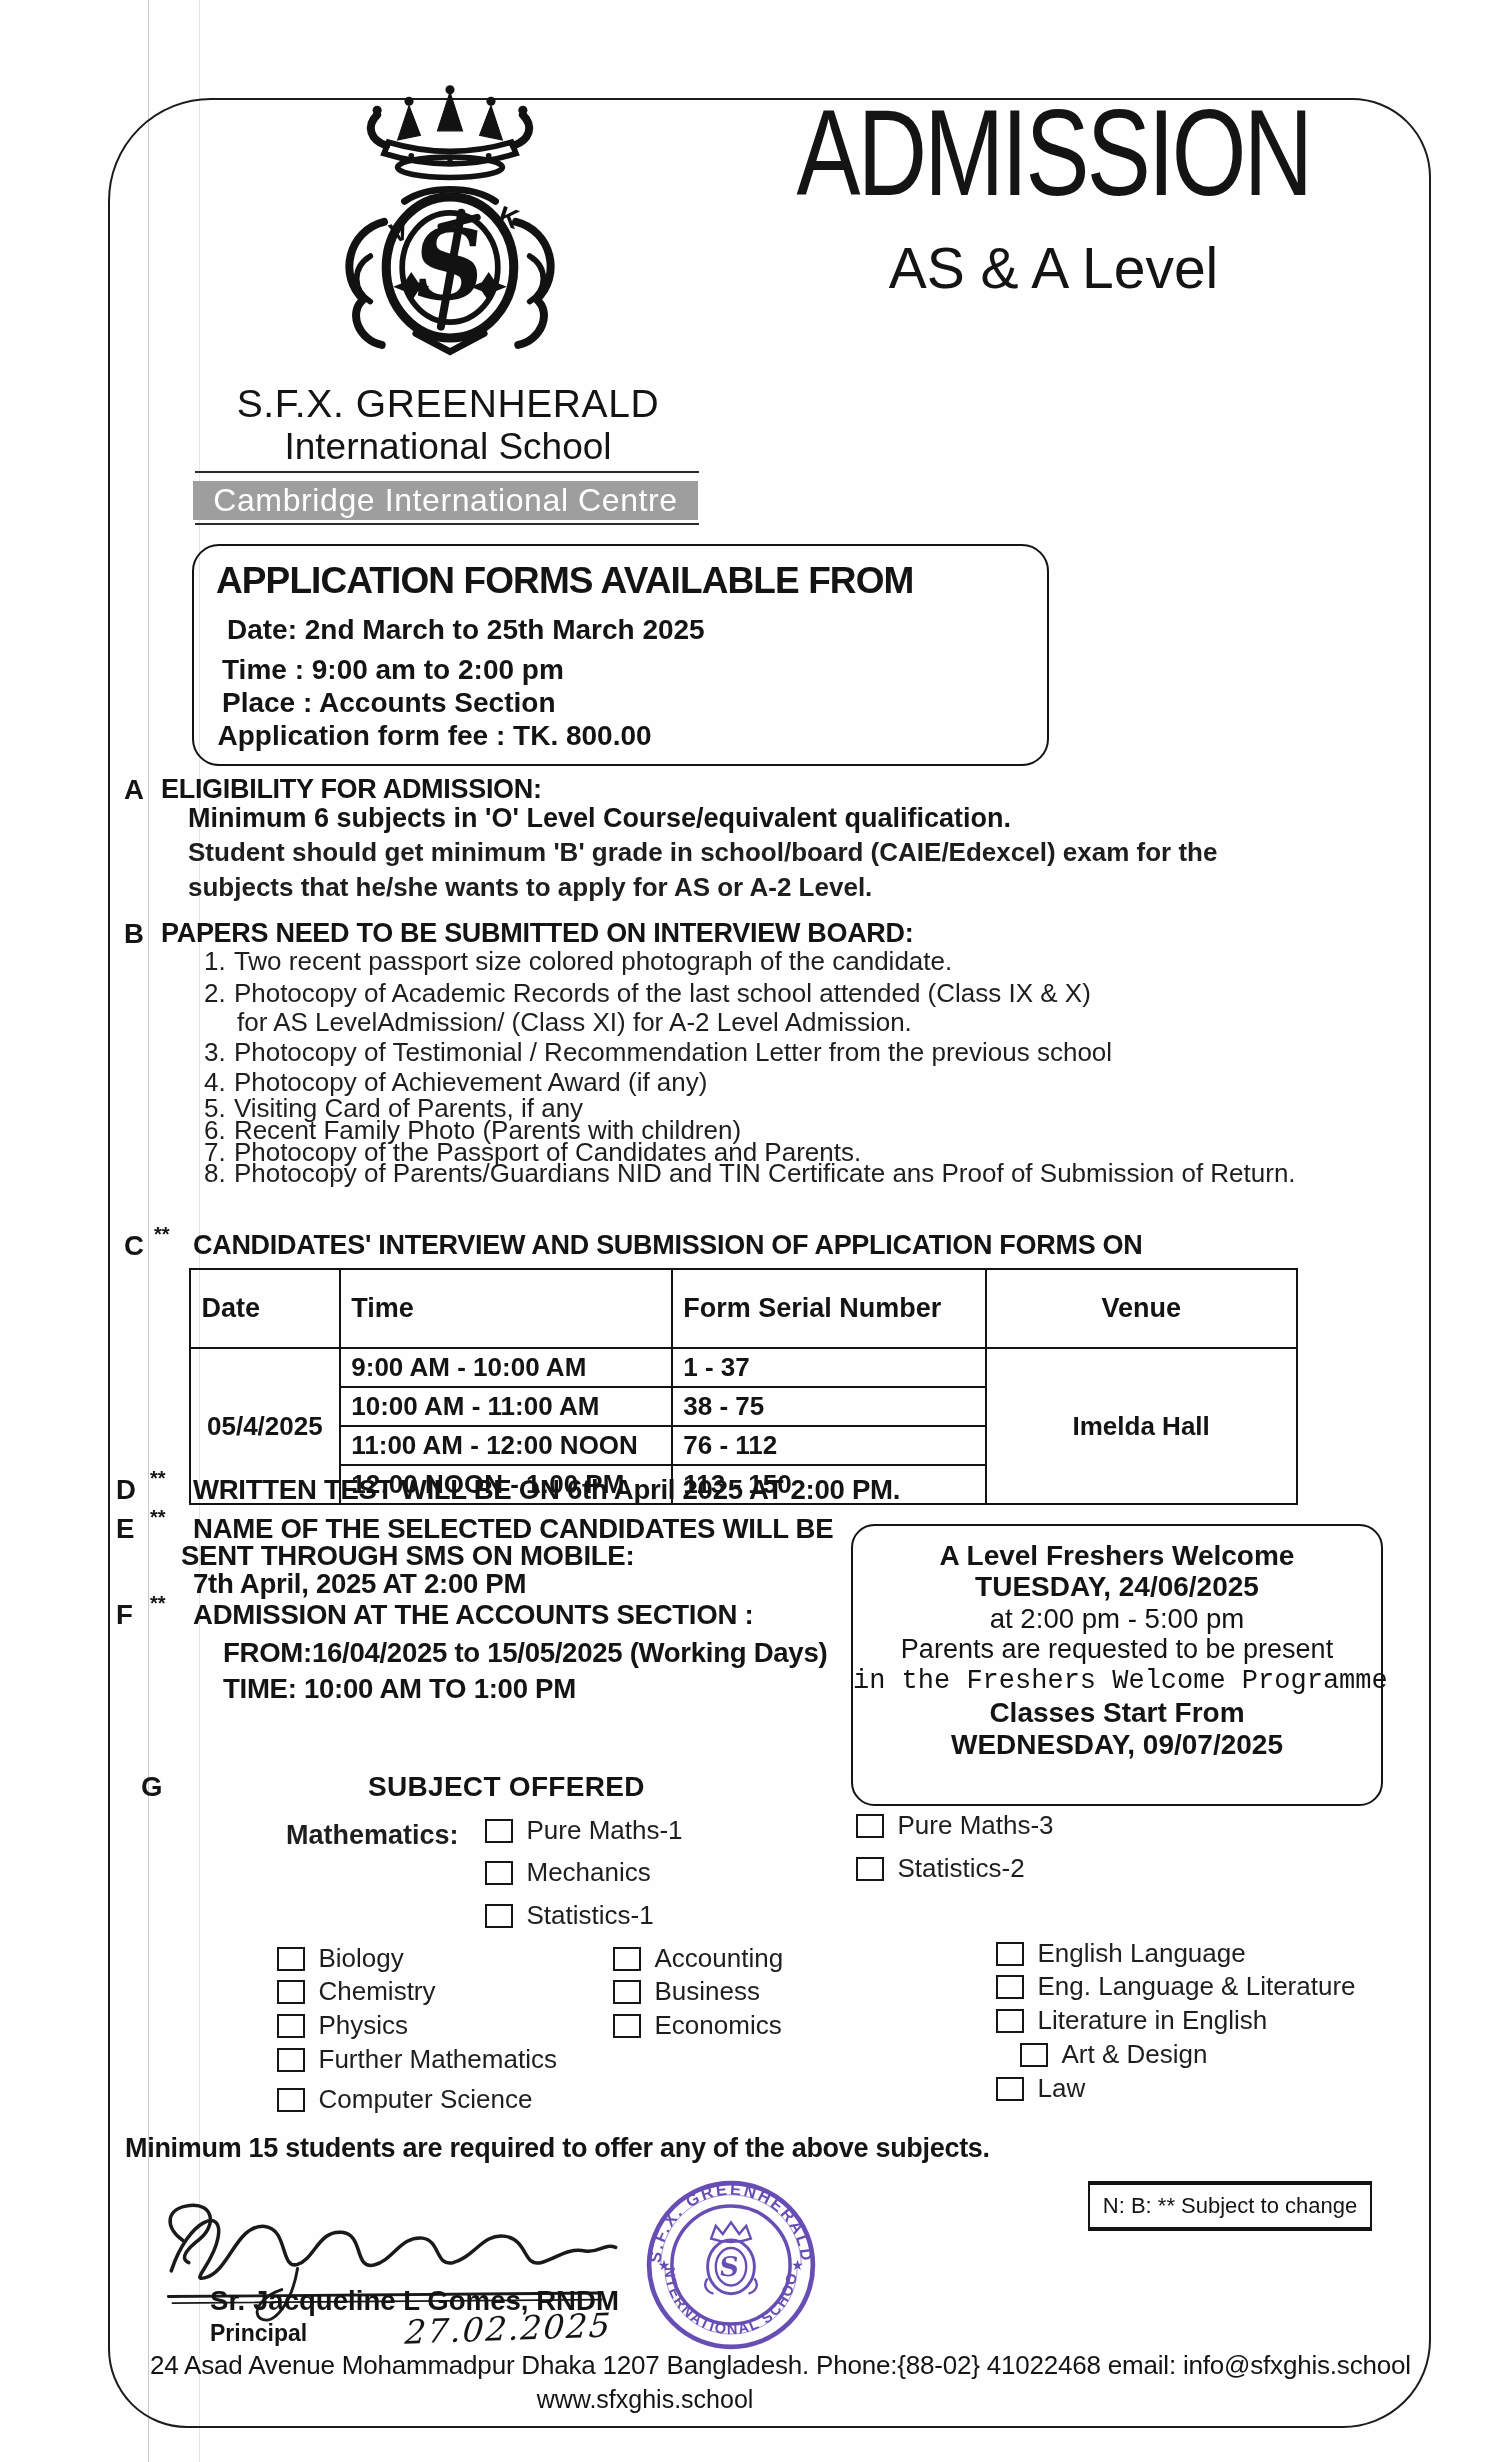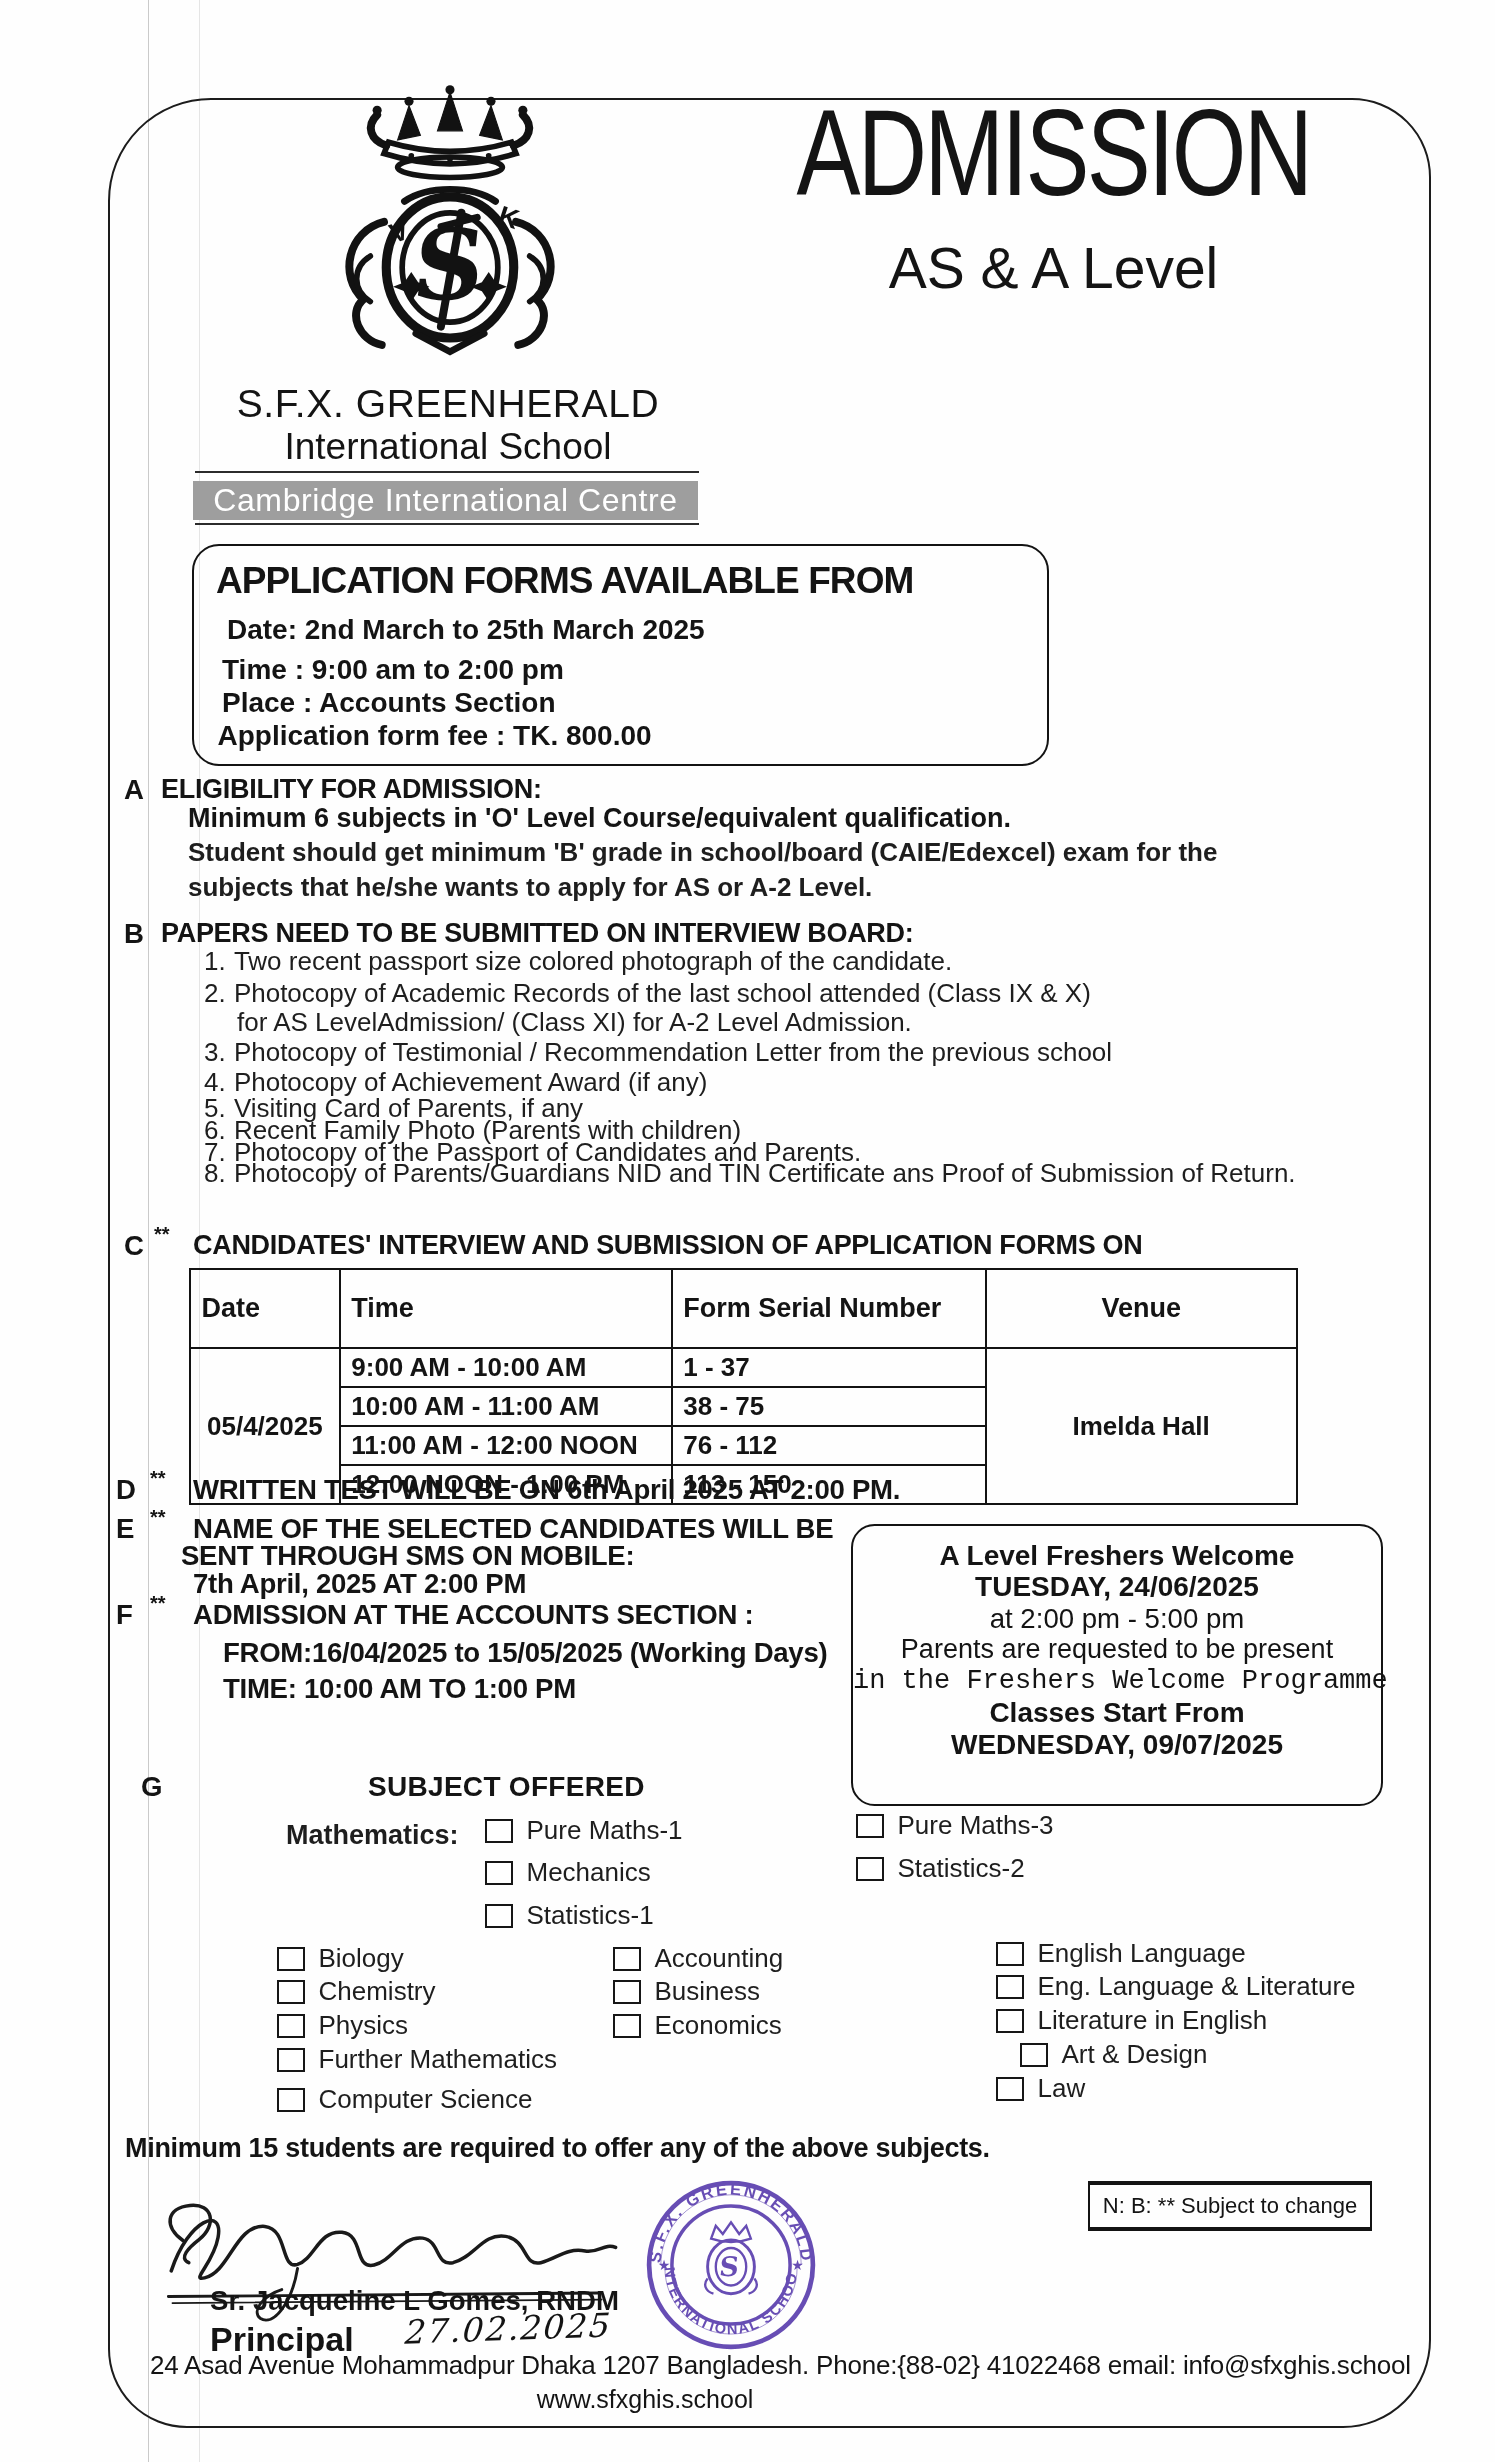--- a/index.html
+++ b/index.html
@@ -47,21 +47,21 @@
   .fb-b{font-size:28px;font-weight:700;}
   .fb-r{font-size:27.6px;font-weight:400;}
   
   .cb-row{position:absolute;display:flex;align-items:center;gap:14px;white-space:nowrap;}
   .cb{width:23.5px;height:20px;border:2.3px solid #161616;background:#fff;flex:none;}
   .cb-label{font-size:26px;font-weight:400;color:#1e1e1e;}
   #nb-box{left:1088px;top:2181px;width:280px;height:42px;border:2.3px solid #131313;
       border-top-width:4.1px;border-bottom-width:4.1px;display:flex;align-items:center;justify-content:center;
       font-size:22px;}
   #principal-name{left:210px;top:2285px;font-size:27.6px;font-weight:700;white-space:nowrap;}
-  #principal-title{left:210px;top:2320px;font-size:34px;font-weight:700;}
+  #principal-title{left:210px;top:2320px;font-size:23px;font-weight:700;}
   #signed-date{left:405px;top:2309px;font-size:33px;font-family:"DejaVu Serif",serif;font-style:italic;
       letter-spacing:1.8px;transform:rotate(-2deg) skewX(-6deg);}
   #address-line{left:150px;top:2350px;width:1132px;text-align:center;font-size:26px;letter-spacing:-0.2px;white-space:nowrap;}
   #website-line{left:141px;top:2385px;width:1008px;text-align:center;font-size:25px;}
   #minimum-note{left:125px;top:2133px;font-size:27px;font-weight:700;letter-spacing:-0.3px;white-space:nowrap;}
 </style>
 </head>
 <body>
 
 <div id="page">

